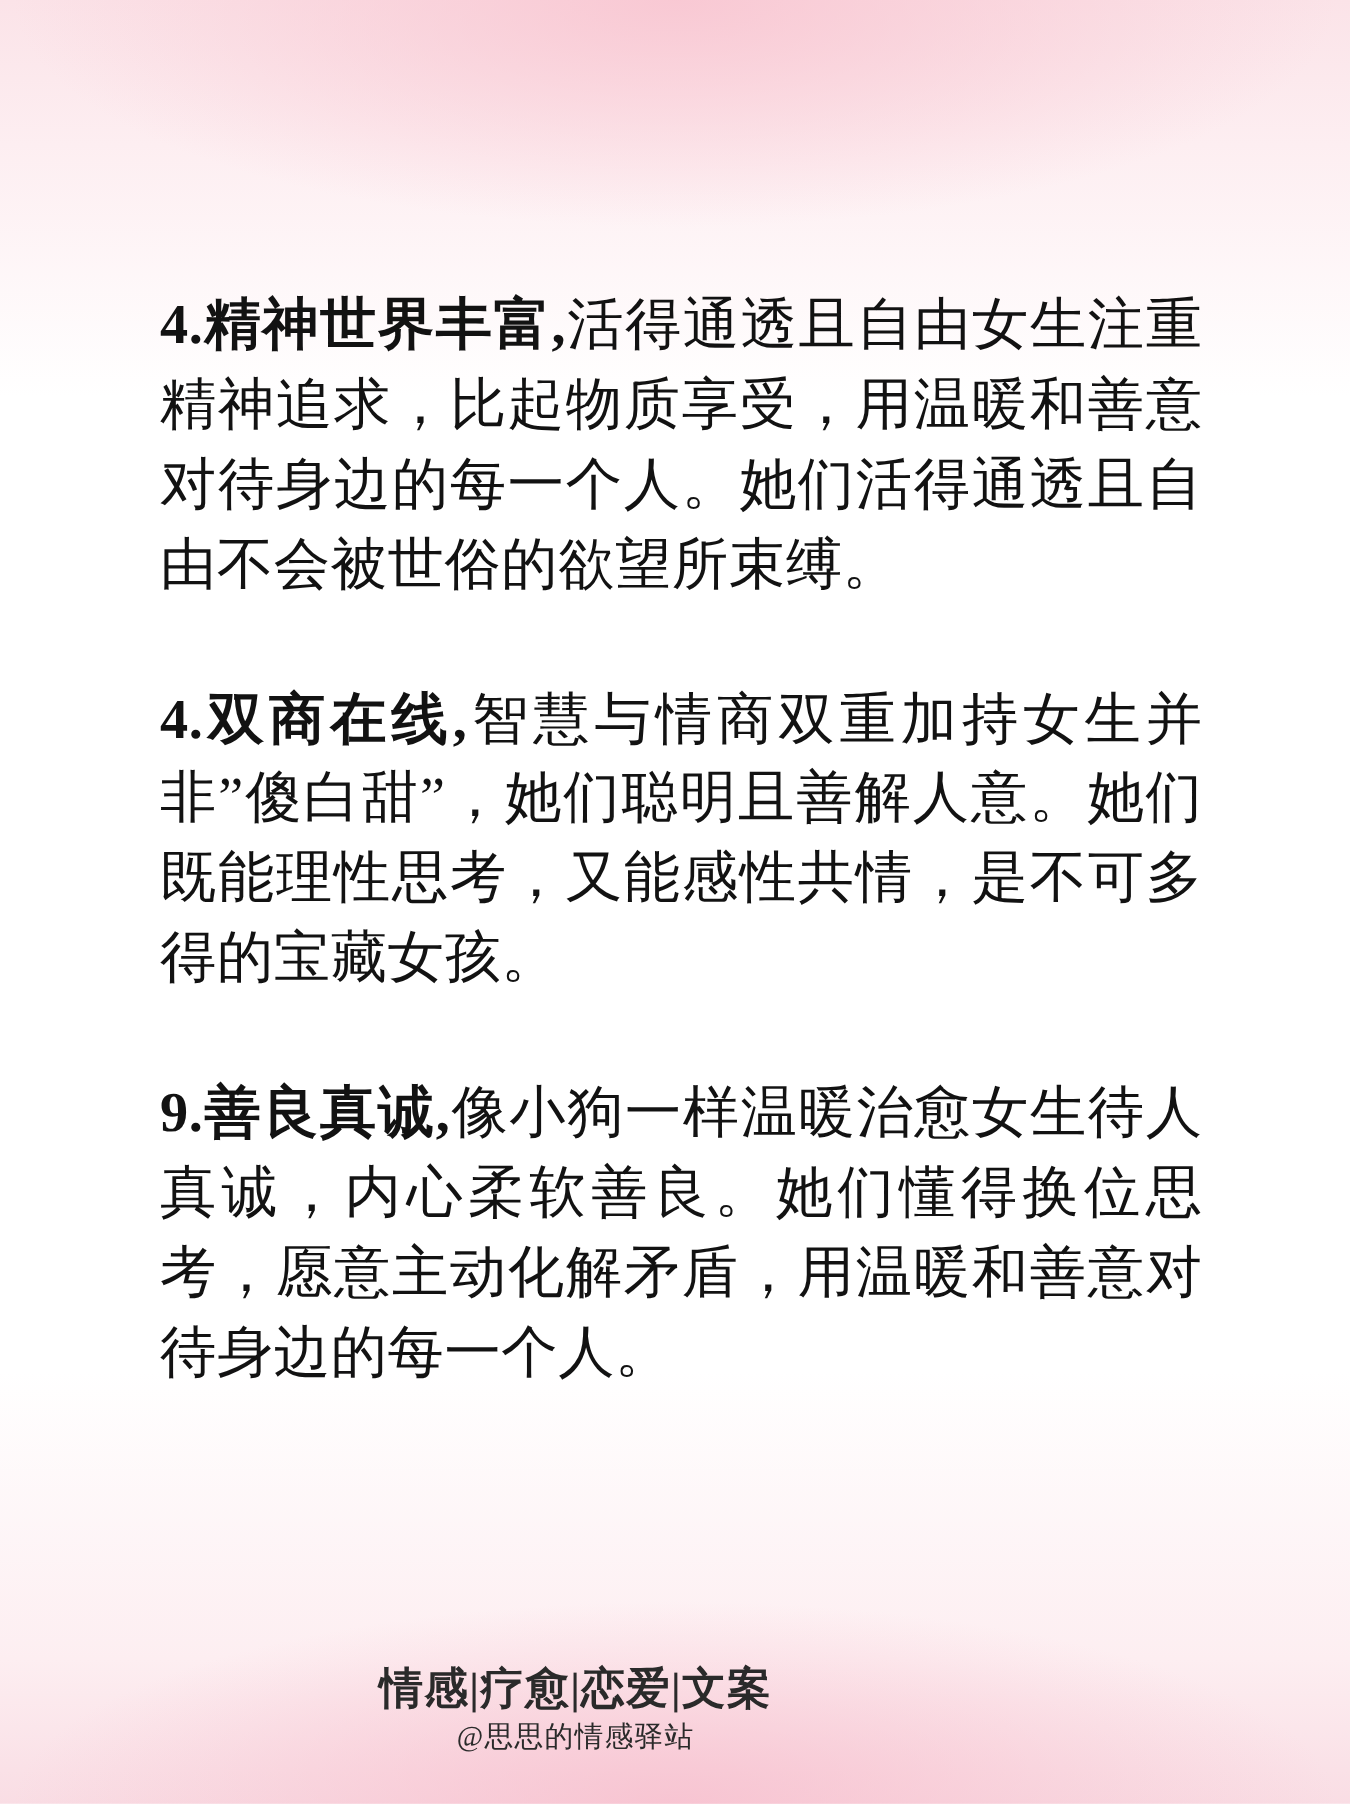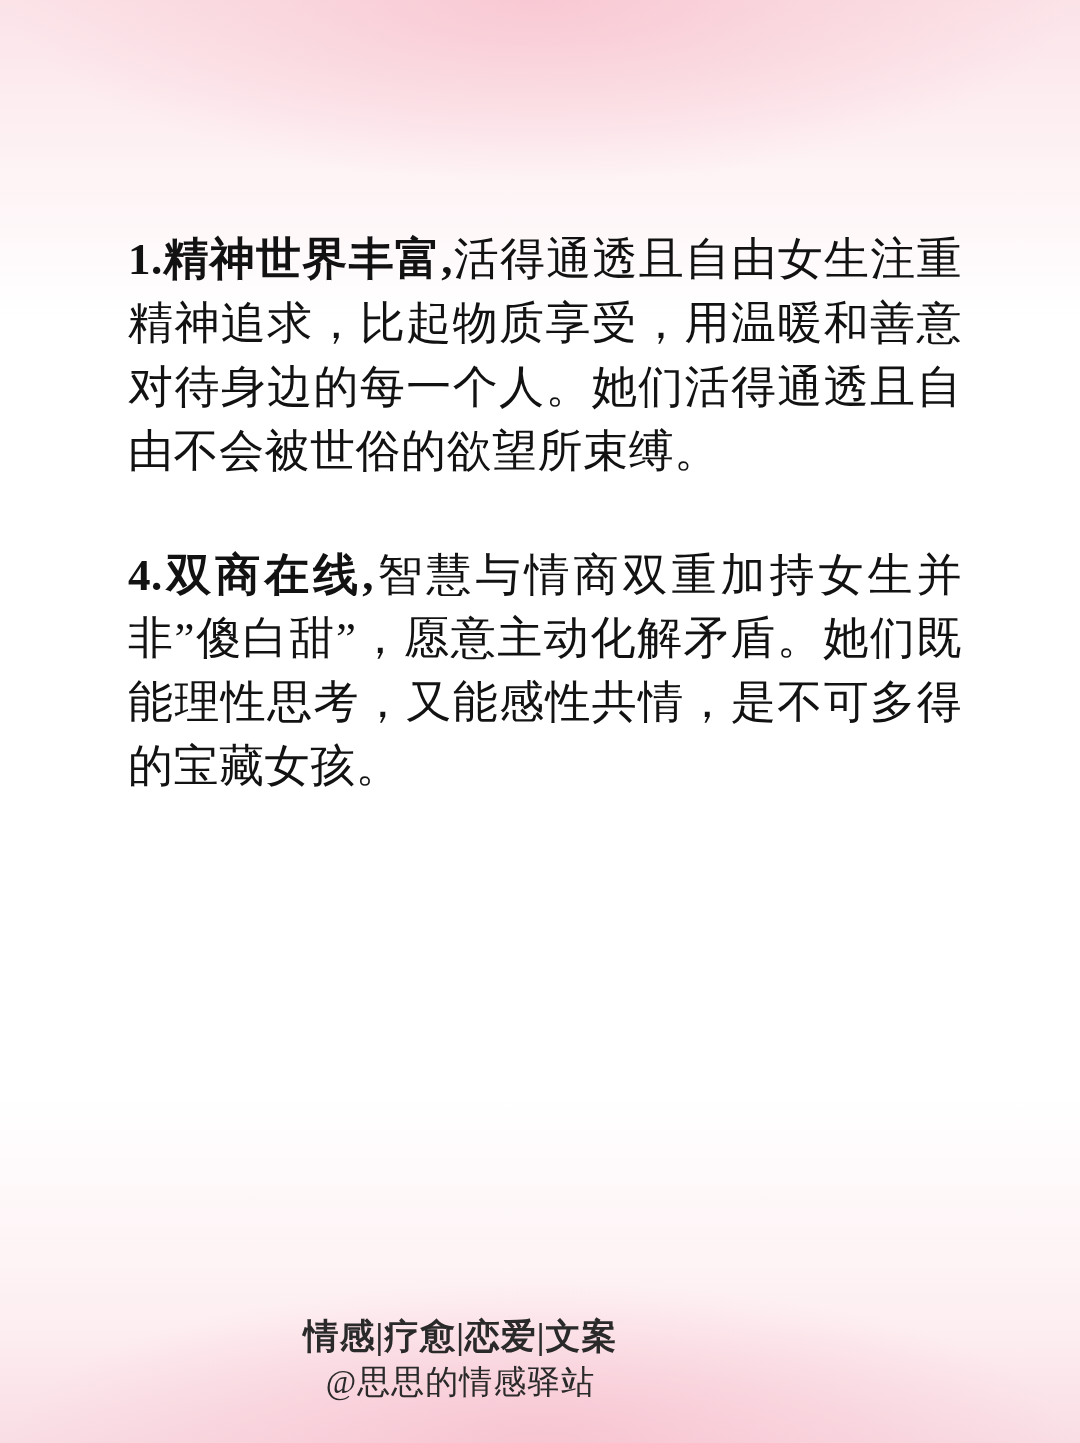--- a/index.html
+++ b/index.html
@@ -64,39 +64,42 @@
     text-align: center;
     color: #2a2a2a;
   }
   .footer-brand {
     font-size: 35px;
     font-weight: bold;
     letter-spacing: 1px;
     line-height: 1.35;
   }
   .footer-handle {
-    font-size: 33px;
+    font-size: 23px;
     letter-spacing: 1px;
     line-height: 1.35;
   }
 </style>
 </head>
 <body>
 
 <div class="page">
   <div class="content">
 
     <p class="para">
-      <span class="lead">1.精神世界丰富,</span><span>活得通透且自由女生注重精神追求，比起物质享受，用温暖和善意对待身边的每一个人。她们活得通透且自由不会被世俗的欲望所束缚。</span>
+      <span class="lead">4.精神世界丰富,</span><span>活得通透且自由女生注重精神追求，比起物质享受，用温暖和善意对待身边的每一个人。她们活得通透且自由不会被世俗的欲望所束缚。</span>
     </p>
 
     <p class="para">
-      <span class="lead">4.双商在线,</span><span>智慧与情商双重加持女生并非”傻白甜”，愿意主动化解矛盾。她们既能理性思考，又能感性共情，是不可多得的宝藏女孩。</span>
+      <span class="lead">4.双商在线,</span><span>智慧与情商双重加持女生并非”傻白甜”，她们聪明且善解人意。她们既能理性思考，又能感性共情，是不可多得的宝藏女孩。</span>
     </p>
 
+    <p class="para">
+      <span class="lead">9.善良真诚,</span><span>像小狗一样温暖治愈女生待人真诚，内心柔软善良。她们懂得换位思考，愿意主动化解矛盾，用温暖和善意对待身边的每一个人。</span>
+    </p>
 
   </div>
 
   <div class="footer">
     <div class="footer-brand">情感|疗愈|恋爱|文案</div>
     <div class="footer-handle">@思思的情感驿站</div>
   </div>
 </div>
 
 </body></html>

